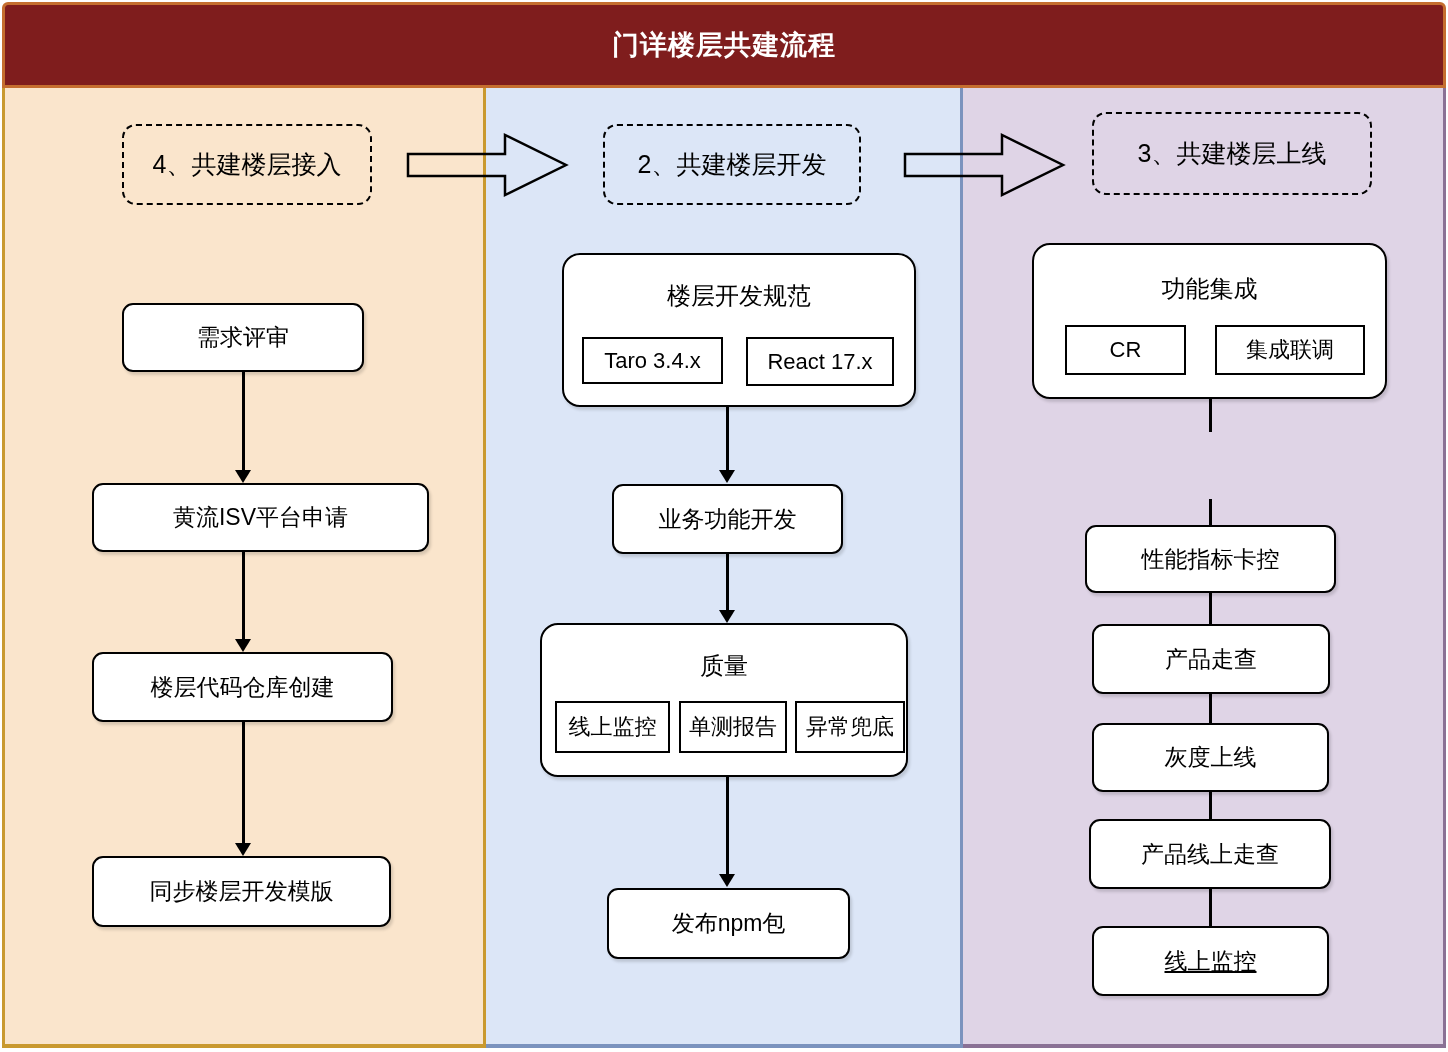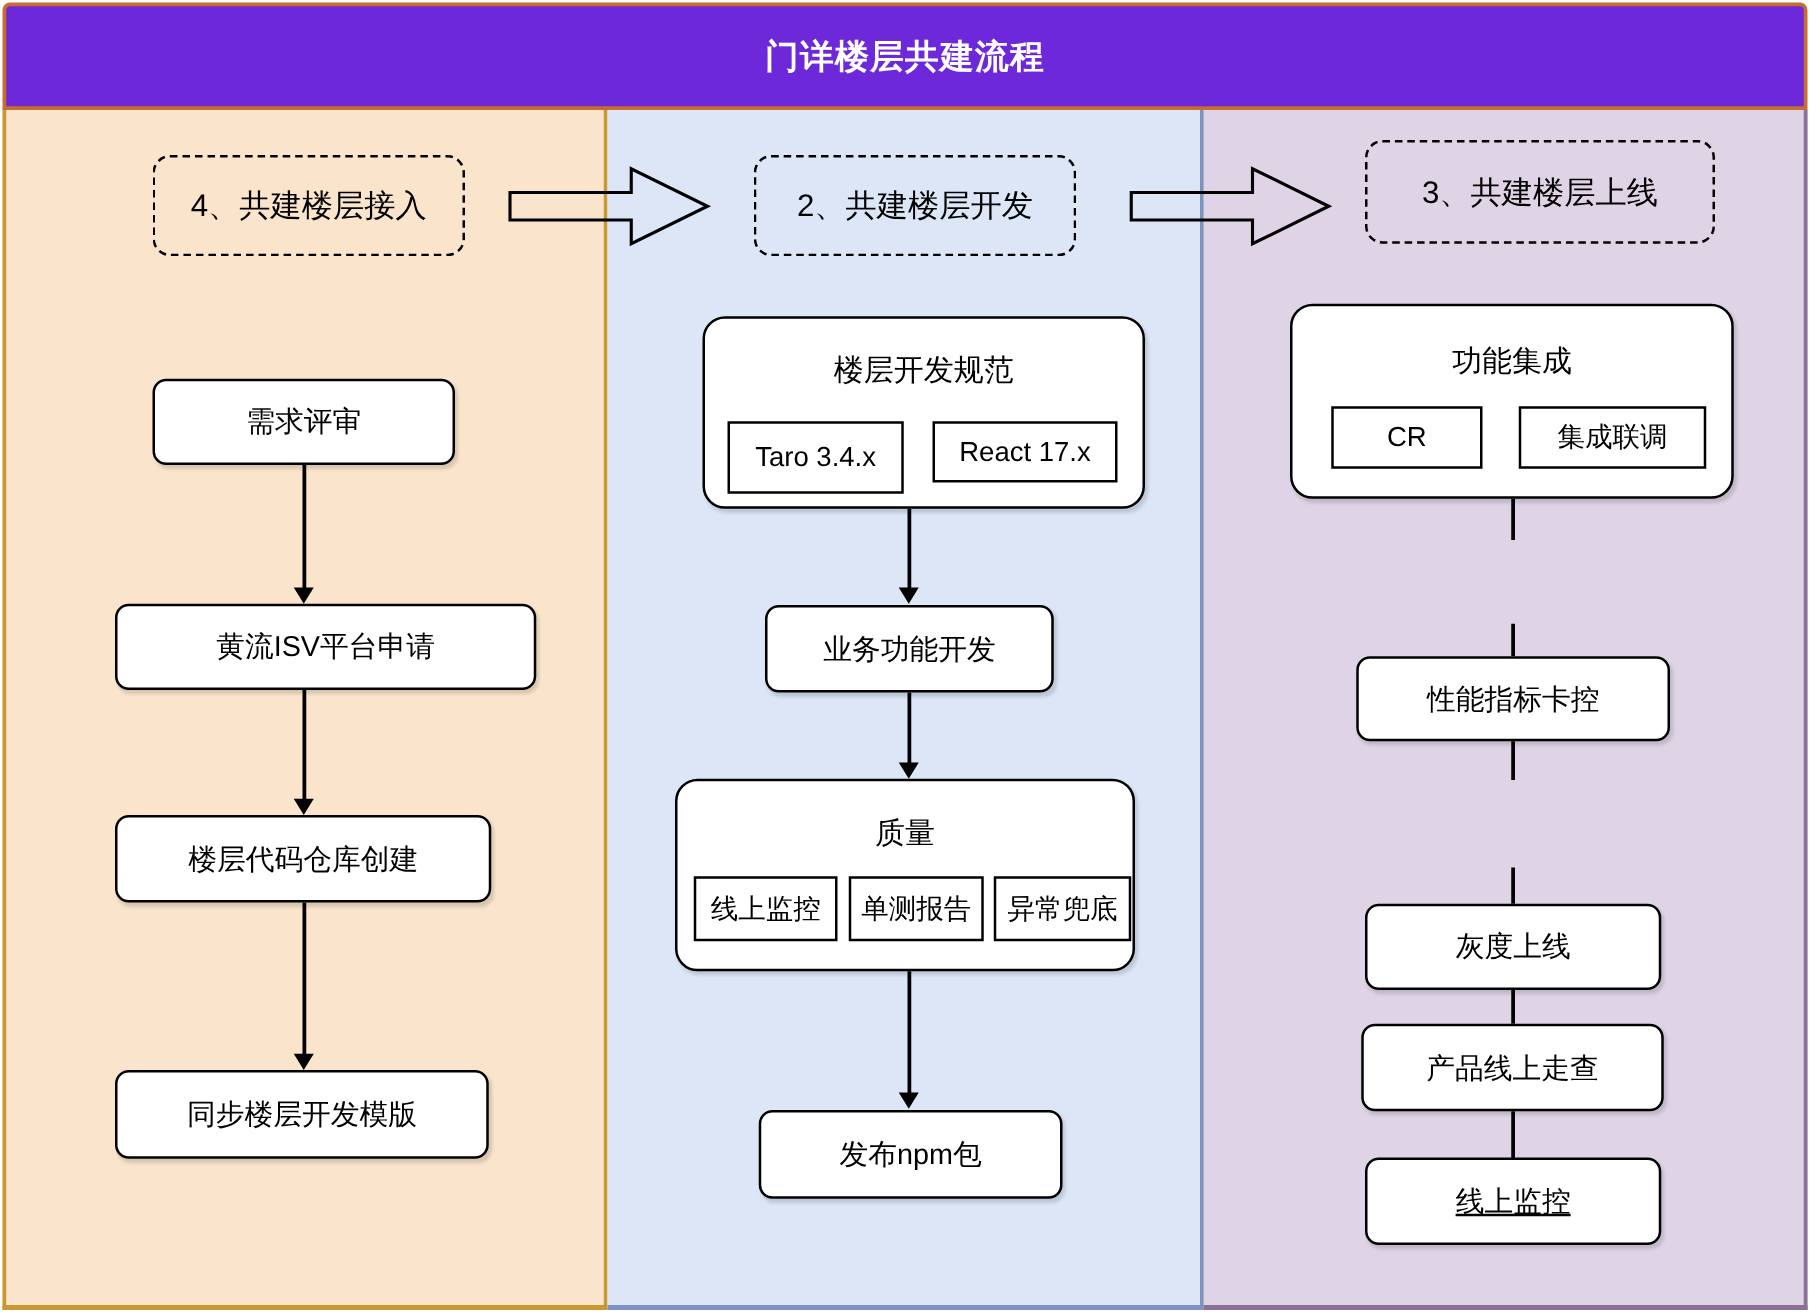--- a/index.html
+++ b/index.html
@@ -1,21 +1,21 @@
 <!DOCTYPE html>
 <html><head>
 <meta charset="utf-8">
 <style>
   html,body{margin:0;padding:0;background:#ffffff;}
   body{font-family:"Liberation Sans","DejaVu Sans",sans-serif;}
   .canvas{position:relative;width:1448px;height:1052px;background:#ffffff;overflow:hidden;}
 
   
   .titlebar{position:absolute;left:2px;top:2px;width:1438px;height:80px;
-    background:#6d28d9;border:3px solid #C56E2F;border-radius:6px 6px 0 0;
+    background:#7f1d1d;border:3px solid #C56E2F;border-radius:6px 6px 0 0;
     display:flex;align-items:center;justify-content:center;}
   .titlebar span{color:#ffffff;font-size:27px;font-weight:bold;letter-spacing:1px;}
 
   
   .lane{position:absolute;top:88px;height:960px;box-sizing:border-box;}
   .lane1{left:2px;width:484px;background:#FAE5CC;border-left:3px solid #C9992F;
          border-right:3px solid #C9992F;border-bottom:4px solid #C9992F;}
   .lane2{left:486px;width:477px;background:#DCE6F7;
          border-right:3px solid #7B93BE;border-bottom:4px solid #7B93BE;}
   .lane3{left:963px;width:483px;background:#DFD4E6;
@@ -90,21 +90,21 @@
   </div>
   <div class="vline" style="left:242px;top:722px;height:122px;"></div>
   <div class="ahead" style="left:235px;top:843px;"></div>
 
   <div class="node" style="left:92px;top:856px;width:299px;height:71px;">
     <span>同步楼层开发模版</span>
   </div>
 
   <div class="group" style="left:550px;top:253px;width:354px;height:154px;margin-left:12px;">
     <div class="group-title" style="top:25px;">楼层开发规范</div>
-    <div class="chip" style="left:18px;top:82px;width:141px;height:58px;">
+    <div class="chip" style="left:18px;top:82px;width:141px;height:47px;">
       <span>Taro 3.4.x</span>
     </div>
     <div class="chip" style="left:182px;top:82px;width:148px;height:49px;">
       <span>React 17.x</span>
     </div>
   </div>
   <div class="vline" style="left:726px;top:407px;height:64px;"></div>
   <div class="ahead" style="left:719px;top:470px;"></div>
 
   <div class="node" style="left:612px;top:484px;width:231px;height:70px;">
@@ -143,20 +143,23 @@
   </div>
   <div class="vline" style="left:1209px;top:399px;height:33px;"></div>
 
   <div class="vline" style="left:1209px;top:499px;height:26px;"></div>
 
   <div class="node" style="left:1085px;top:525px;width:251px;height:68px;">
     <span>性能指标卡控</span>
   </div>
   <div class="vline" style="left:1209px;top:593px;height:31px;"></div>
 
+  <div class="node" style="left:1092px;top:624px;width:238px;height:70px;">
+    <span>产品走查</span>
+  </div>
   <div class="vline" style="left:1209px;top:694px;height:29px;"></div>
 
   <div class="node" style="left:1092px;top:723px;width:237px;height:69px;">
     <span>灰度上线</span>
   </div>
   <div class="vline" style="left:1209px;top:792px;height:27px;"></div>
 
   <div class="node" style="left:1089px;top:819px;width:242px;height:70px;">
     <span>产品线上走查</span>
   </div>

